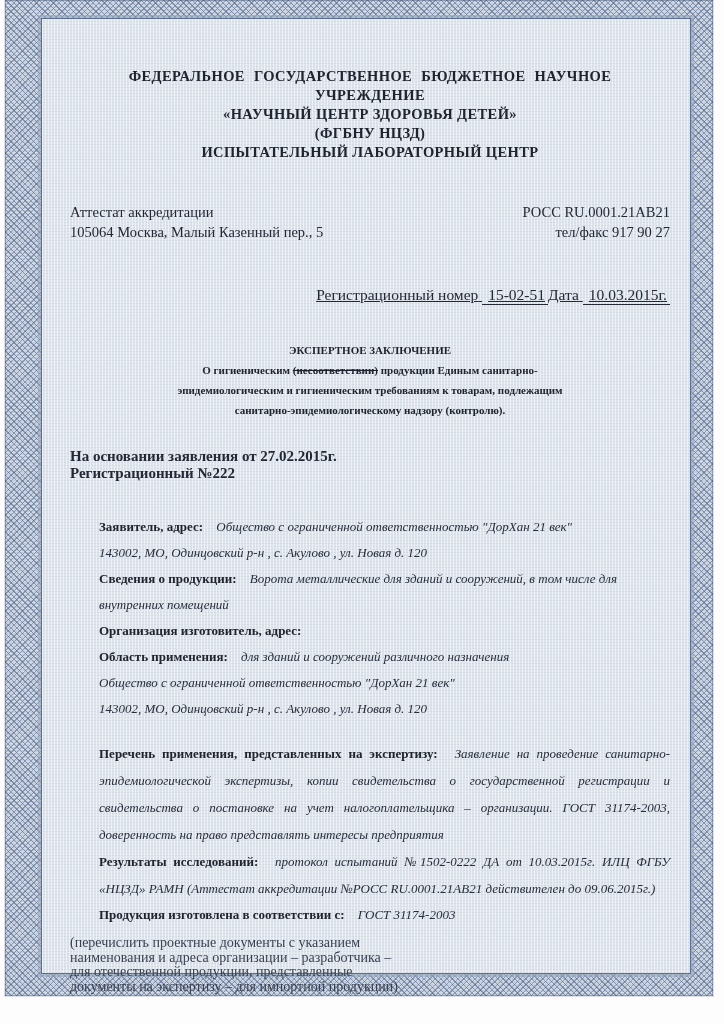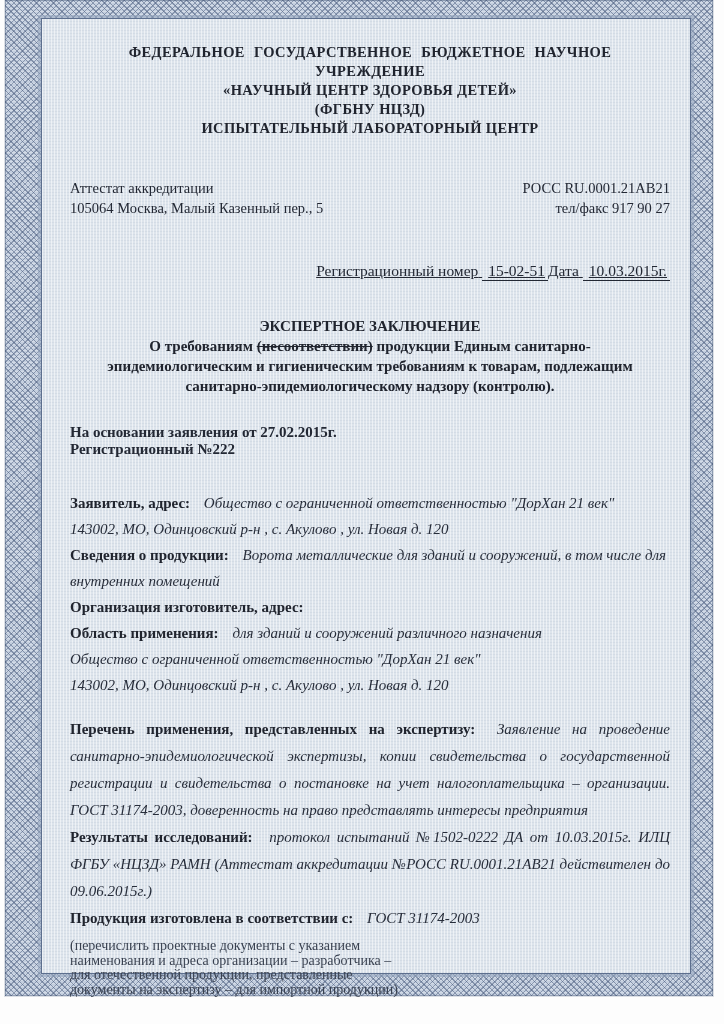--- a/index.html
+++ b/index.html
@@ -47,21 +47,21 @@
   }
   .content {
     position: relative;
     box-sizing: border-box;
     width: 100%;
     height: 100%;
     padding: 0 20px 0 28px;
   }
   
   .org-header {
-    padding-top: 24px;
+    padding-top: 48px;
     text-align: center;
     font-weight: bold;
     font-size: 14.5px;
     line-height: 19px;
     letter-spacing: 0.4px;
     color: #20242e;
   }
   .org-header .wide { word-spacing: 5px; }
   
   .accr-row {
@@ -84,37 +84,37 @@
   }
   .u-val {
     border-bottom: 1px solid #232834;
     padding: 0 3px 1px 6px;
   }
   
   .title-block {
     margin-top: 36px;
     text-align: center;
     font-weight: bold;
-    font-size: 15px;
+    font-size: 11px;
     line-height: 20px;
     color: #20242e;
   }
   .strike { text-decoration: line-through; }
   
   .basis-row {
     margin-top: 28px;
     display: flex;
     justify-content: space-between;
     align-items: baseline;
     font-weight: bold;
     font-size: 15px;
     flex-direction: column;
   }
   
-  .fields { margin-top: 32px; font-size: 15px; }
+  .fields { margin-top: 32px; font-size: 13px; margin-left: 29px; }
   .fields p { margin: 0; line-height: 26px; }
   .fields .jp { line-height: 27px; text-align: justify; }
   .flabel { font-weight: bold; margin-right: 10px; color: #20242e; }
   .fvalue { font-style: italic; color: #272d3a; }
   .gap-lg { margin-top: 18px !important; }
   
   .footnote {
     margin-top: 8px;
     font-size: 14px;
     line-height: 14.5px;
@@ -155,21 +155,21 @@
             <span class="u-val">15-02-51</span>
           </div>
           <div>
             <span>Дата</span>
             <span class="u-val">10.03.2015г.</span>
           </div>
         </div>
 
         <div class="title-block">
           <div>ЭКСПЕРТНОЕ ЗАКЛЮЧЕНИЕ</div>
-          <div><span>О требованиям </span><span class="strike">(несоответствии)</span><span> продукции Единым санитарно-</span></div>
+          <div><span>О гигиеническим </span><span class="strike">(несоответствии)</span><span> продукции Единым санитарно-</span></div>
           <div>эпидемиологическим и гигиеническим требованиям к товарам, подлежащим</div>
           <div>санитарно-эпидемиологическому надзору (контролю).</div>
         </div>
 
         <div class="basis-row">
           <div>На основании заявления от 27.02.2015г.</div>
           <div>Регистрационный №222</div>
         </div>
 
         <div class="fields">

